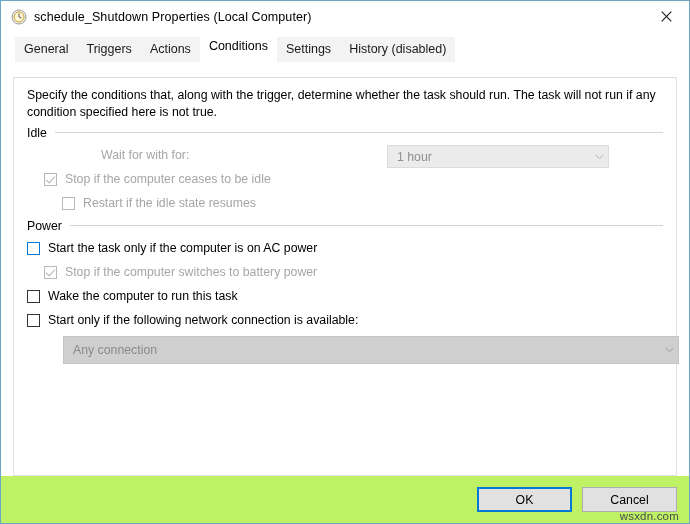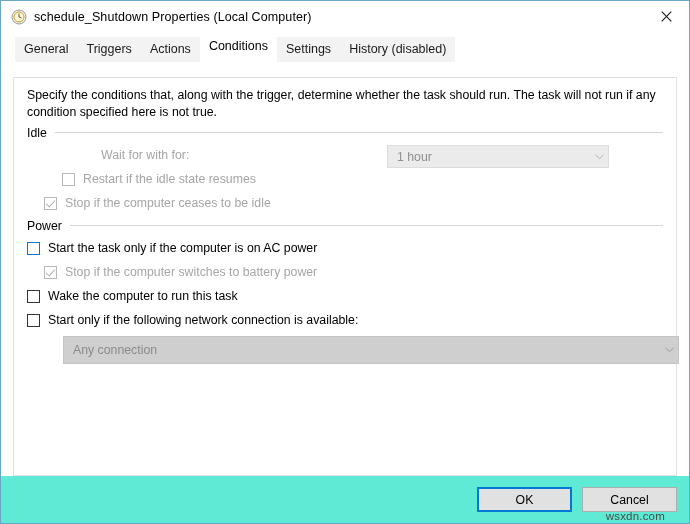--- a/index.html
+++ b/index.html
@@ -193,21 +193,21 @@
   .combo.wide {
     background: #cfcfcf;
     border: 1px solid #c4c4c4;
     height: 28px;
   }
   .combo.wide .combo-text { color: #8a8a8a; }
   
   .footer {
     height: 47px;
     min-height: 47px;
-    background: #5eead4;
+    background: #bef264;
     display: flex;
     align-items: center;
     justify-content: flex-end;
     padding-right: 12px;
     box-sizing: border-box;
     position: relative;
   }
   .btn {
     width: 95px;
     height: 25px;
@@ -220,21 +220,21 @@
     align-items: center;
     justify-content: center;
     margin-left: 10px;
   }
   .btn.default {
     border: 2px solid #0078d7;
     background: #e1e1e1;
   }
   .watermark {
     position: absolute;
-    right: 24px;
+    right: 10px;
     bottom: 1px;
     font-size: 11.5px;
     color: #4a4a4a;
     letter-spacing: 0.2px;
   }
 </style>
 </head>
 <body>
 
 <div class="window">
@@ -282,27 +282,27 @@
         <span class="combo-text">1 hour</span>
         <span class="arrow">
           <svg width="9" height="6" viewBox="0 0 9 6">
               <path d="M0.6 1 L4.5 4.6 L8.4 1" fill="none" stroke="#b3b3b3" stroke-width="1"></path>
             </svg>
         </span>
       </div>
     </div>
 
     <div class="row">
+      <span class="cb checked disabled indent1"></span>
+      <span class="cb-label disabled">Stop if the computer ceases to be idle</span>
+    </div>
+
+    <div class="row">
       <span class="cb disabled indent2"></span>
       <span class="cb-label disabled">Restart if the idle state resumes</span>
-    </div>
-
-    <div class="row">
-      <span class="cb checked disabled indent1"></span>
-      <span class="cb-label disabled">Stop if the computer ceases to be idle</span>
     </div>
 
     <div class="group-head">
       <span class="group-label">Power</span>
       <span class="group-rule"></span>
     </div>
 
     <div class="row">
       <span class="cb focused"></span>
       <span class="cb-label">Start the task only if the computer is on AC power</span>

